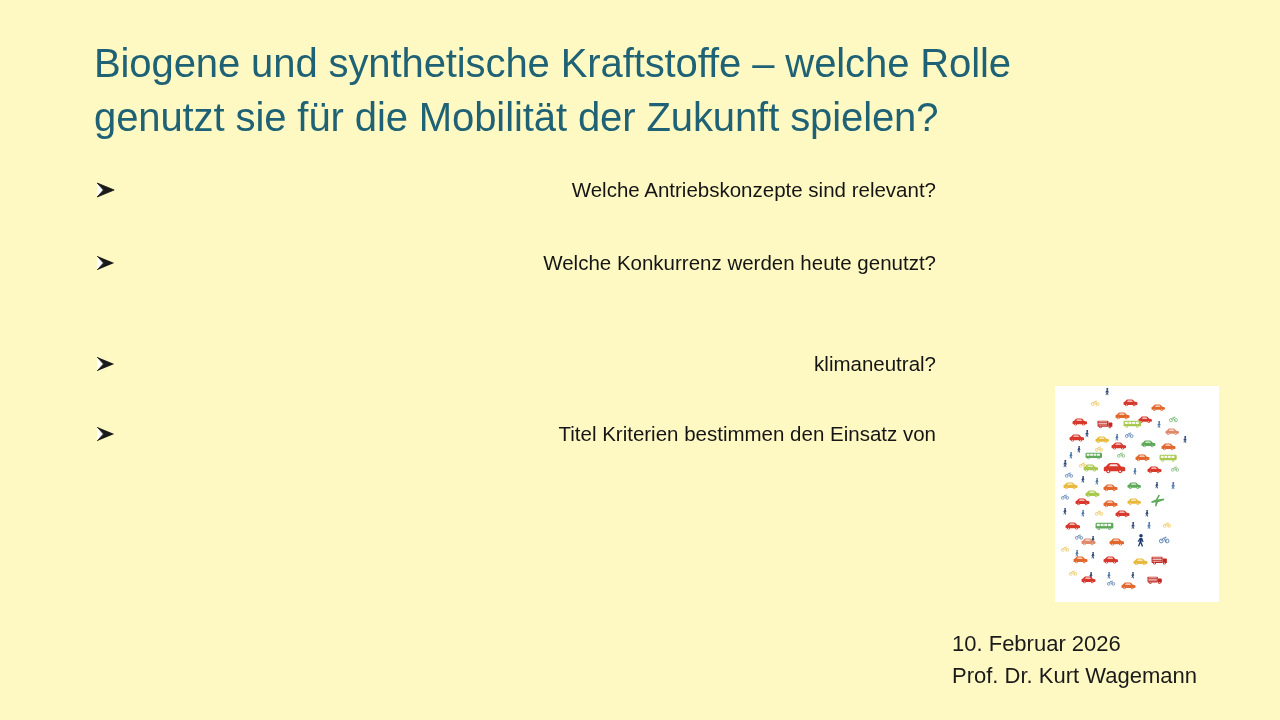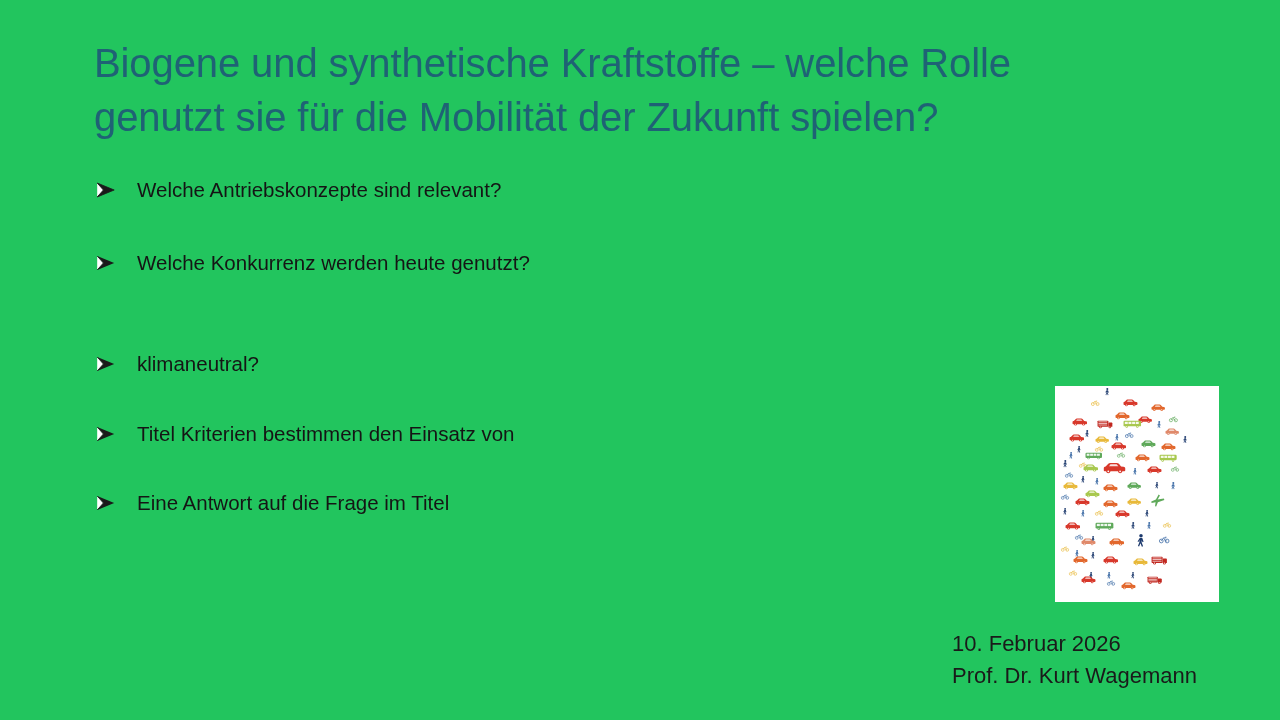--- a/index.html
+++ b/index.html
@@ -7,21 +7,21 @@
     padding: 0;
     background: #ffffff;
   }
   body {
     font-family: "Liberation Sans", sans-serif;
   }
   .slide {
     position: relative;
     width: 1280px;
     height: 720px;
-    background: #22c55e;
+    background: #fef9c3;
     overflow: hidden;
   }
 
   
   .title {
     position: absolute;
     left: 94px;
     top: 36px;
     width: 1030px;
     color: #1F6275;
@@ -49,21 +49,21 @@
   .bullet-marker {
     position: absolute;
     left: 0;
     top: 0;
     width: 26px;
     color: #1a1a1a;
     font-size: 20px;
     line-height: 1.35;
   }
   .bullet-marker svg { display: block; margin-top: 6px; }
-  .bullet-text { display: block; }
+  .bullet-text { display: block; text-align: right; }
   .bullet-text .cont {
     display: block;
     margin-top: 30px;
   }
 
   
   .gap-1 { height: 45px; }
   .gap-2 { height: 44px; }
   .gap-3 { height: 42px; }
   .gap-4 { height: 41px; }
@@ -156,32 +156,20 @@
           <path d="M1.2 1.0 L7.4 8.0 L1.2 15.0" fill="none" stroke="#1a1a1a" stroke-width="0.9"></path>
         </svg>
       </span>
       <span class="bullet-text">
         <span>Titel Kriterien bestimmen den Einsatz von</span>
       </span>
     </div>
 
     <div class="gap-4"></div>
 
-    <div class="bullet-row">
-      <span class="bullet-marker">
-        <svg width="20" height="16" viewBox="0 0 20 16" aria-hidden="true">
-          <path d="M1.2 1.0 L18.2 8.0 L1.2 15.0 L7.4 8.0 Z" fill="#1a1a1a"></path>
-          <path d="M1.2 1.0 L7.4 8.0 L1.2 15.0 Z" fill="#ffffff"></path>
-          <path d="M1.2 1.0 L7.4 8.0 L1.2 15.0" fill="none" stroke="#1a1a1a" stroke-width="0.9"></path>
-        </svg>
-      </span>
-      <span class="bullet-text">
-        <span>Eine Antwort auf die Frage im Titel</span>
-      </span>
-    </div>
 
   </div>
 
   <div class="graphic">
     <svg viewBox="0 0 164 216" aria-hidden="true">
       <defs>
 
         <g id="car">
           <path d="M1 7.4 C1 6.2 2 5.6 3.3 5.5 L6.6 2.1 C7.2 1.4 8 1.1 9 1.1 L17.2 1.1 C18.3 1.1 19.2 1.5 19.9 2.3 L22.6 5.5 L25.6 5.9 C27 6.1 27.8 6.7 27.8 7.8 L27.8 10.2 C27.8 11 27.2 11.5 26.3 11.5 L2.4 11.5 C1.5 11.5 1 11 1 10.2 Z"></path>
           <circle cx="6.6" cy="11.6" r="2.5"></circle>

